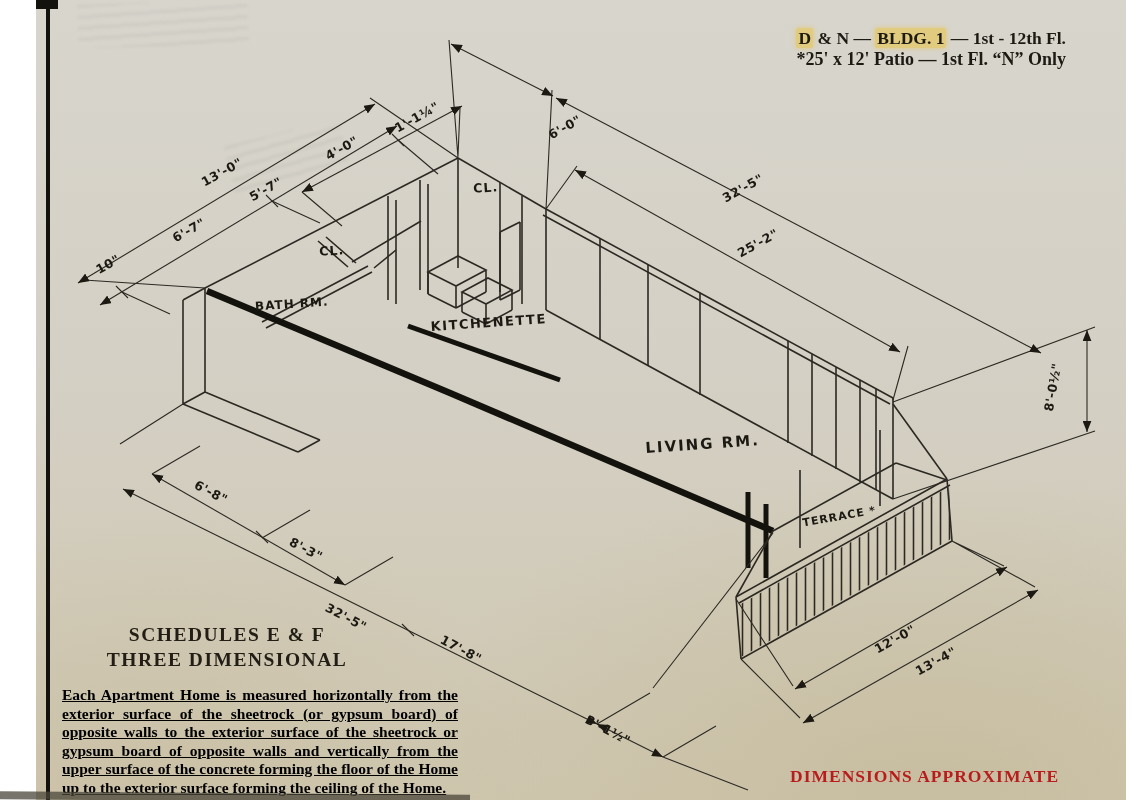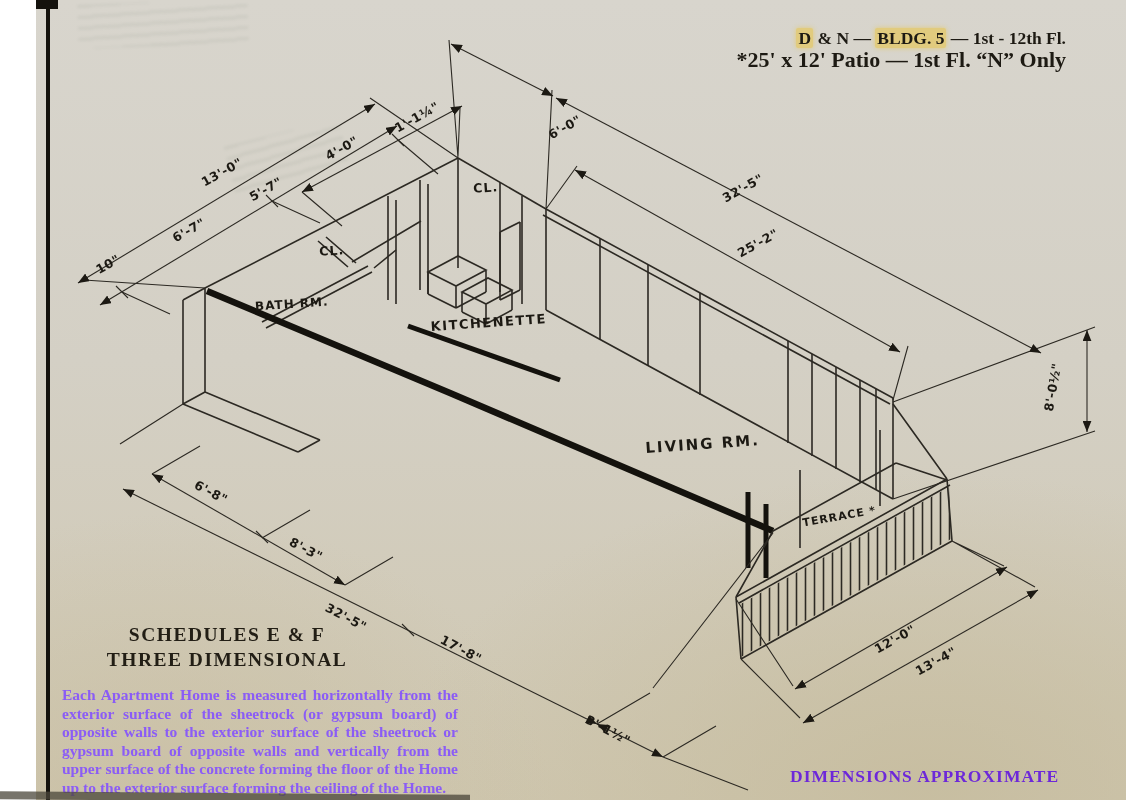--- a/index.html
+++ b/index.html
@@ -15,29 +15,29 @@
   #right-sliver{position:absolute;right:0;top:0;width:6px;height:800px;background:#ffffff;}
   #bottom-edge{position:absolute;left:0px;top:793px;width:470px;height:8px;background:#4a463a;
                transform:rotate(.4deg);opacity:.75;}
   .ghost{position:absolute;opacity:.16;filter:blur(1.5px);
     background:repeating-linear-gradient(178deg, rgba(95,110,95,.55) 0 3px, rgba(95,110,95,0) 3px 11px);}
   #ghost1{left:78px;top:2px;width:170px;height:44px;transform:rotate(-2deg);}
   #ghost2{left:228px;top:132px;width:118px;height:50px;transform:rotate(-14deg);}
 
   .legend{position:absolute;left:600px;top:28px;width:466px;text-align:right;
           color:#1d1a13;font-weight:bold;font-size:17.5px;line-height:21px;}
-  .legend .note{font-size:22px;}
+  .legend .note{font-size:18px;}
   .legend .gap{height:15px;}
   .hl{background:rgba(232,196,74,.6);box-shadow:0 0 5px rgba(232,196,74,.65);padding:0 2px;border-radius:2px;}
 
   .heading{position:absolute;left:62px;top:622px;width:330px;text-align:center;
            color:#221e15;font-weight:bold;font-size:19.5px;letter-spacing:1.5px;line-height:25px;}
   .para{position:absolute;left:62px;top:686px;width:396px;text-align:justify;
-        color:#8b5cf6;font-weight:bold;font-size:15.5px;line-height:18.6px;}
-  .footer{position:absolute;left:790px;top:766px;color:#6d28d9;font-weight:bold;
+        color:#000000;font-weight:bold;font-size:15.5px;line-height:18.6px;text-decoration:underline;}
+  .footer{position:absolute;left:790px;top:766px;color:#b91c1c;font-weight:bold;
           font-size:17.5px;letter-spacing:1px;}
 
   svg text{font-family:"DejaVu Sans", sans-serif;font-weight:bold;fill:#1c1913;}
   .dim{font-size:12.5px;letter-spacing:.5px;}
   .room{letter-spacing:1px;}
   .ln  {stroke:#2c2923;stroke-width:1.6;fill:none;}
   .thin{stroke:#2c2923;stroke-width:1.1;fill:none;}
   .hv  {stroke:#14120d;fill:none;}
 </style>
 </head>
@@ -147,21 +147,21 @@
       <text class="room" style="font-size:12px" transform="translate(292,308) rotate(-4)">BATH RM.</text>
       <text class="room" style="font-size:12.5px" transform="translate(332,255) rotate(-4)">CL.</text>
       <text class="room" style="font-size:12.5px" transform="translate(486,192) rotate(-4)">CL.</text>
       <text class="room" style="font-size:13px;letter-spacing:1.5px" transform="translate(489,327) rotate(-4)">KITCHENETTE</text>
       <text class="room" style="font-size:15px;letter-spacing:2px" transform="translate(703,449) rotate(-4)">LIVING RM.</text>
       <text class="room" style="font-size:11px" transform="translate(840,520) rotate(-10)">TERRACE *</text>
     </g>
   </svg>
 
   <div class="legend">
-    <div><span class="hl">D</span><span> &amp; N — </span><span class="hl">BLDG. 5</span><span> — 1st - 12th Fl.</span></div>
+    <div><span class="hl">D</span><span> &amp; N — </span><span class="hl">BLDG. 1</span><span> — 1st - 12th Fl.</span></div>
     <div class="note">*25' x 12' Patio — 1st Fl. “N” Only</div>
     <div class="gap"></div>
   </div>
 
   <div class="heading">
     <div>SCHEDULES E &amp; F</div>
     <div>THREE DIMENSIONAL</div>
   </div>
   <div class="para">Each Apartment Home is measured horizontally from the exterior surface of the sheetrock (or gypsum board) of opposite walls to the exterior surface of the sheetrock or gypsum board of opposite walls and vertically from the upper surface of the concrete forming the floor of the Home up to the exterior surface forming the ceiling of the Home.</div>
   <div class="footer">DIMENSIONS APPROXIMATE</div>

